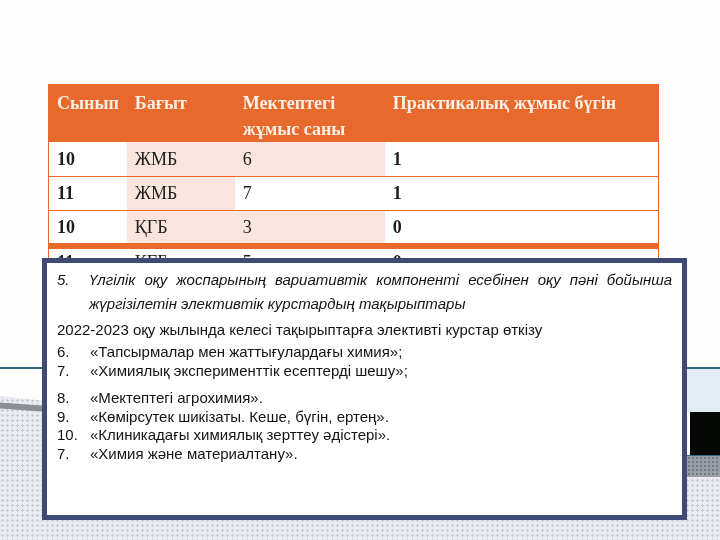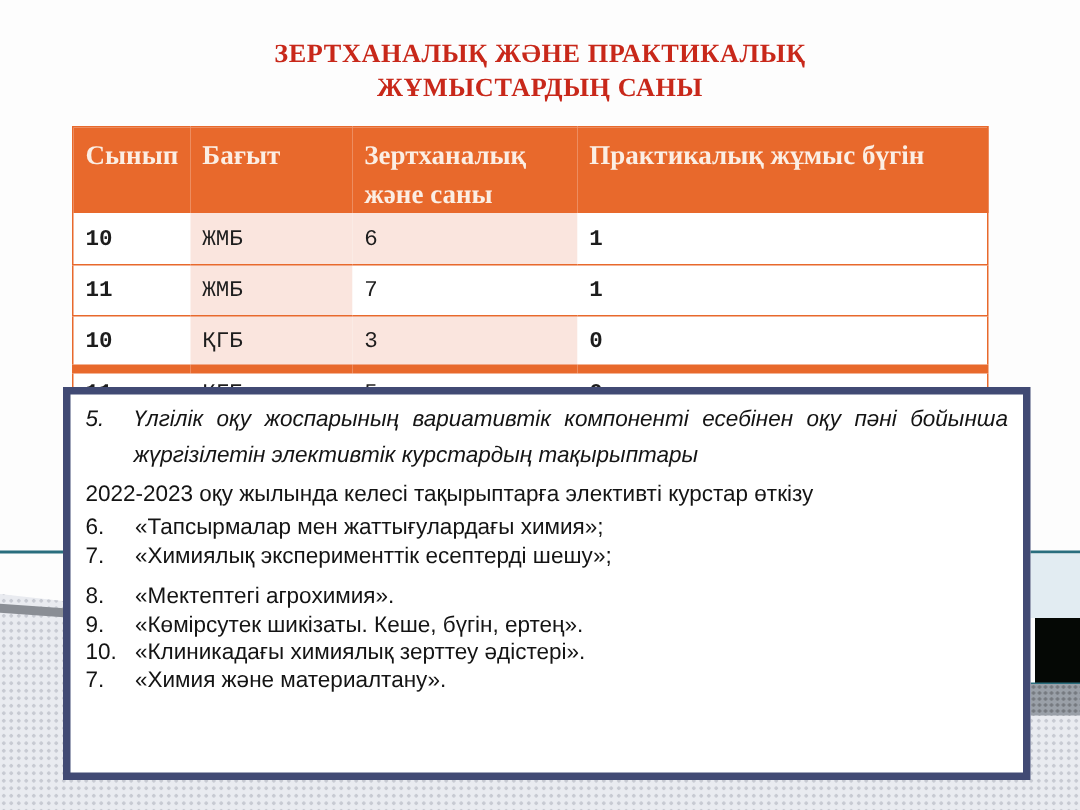--- a/index.html
+++ b/index.html
@@ -27,21 +27,21 @@
   .title{position:absolute;left:0;top:24px;width:720px;text-align:center;
       font-family:"Liberation Serif","DejaVu Serif",serif;font-weight:bold;
       font-size:17.5px;line-height:23px;color:#c8281a;letter-spacing:0.4px;}
 
   
   .data-table{position:absolute;left:48px;top:84px;border-collapse:collapse;table-layout:fixed;
       font-family:"Liberation Serif","DejaVu Serif",serif;color:#1d1d1d;
       border:1px solid #e8692c;}
   .data-table th{background:#e8692c;color:#fbeee4;text-align:left;vertical-align:top;
       font-size:18px;font-weight:bold;padding:5px 8px 0 8px;line-height:26px;}
-  .data-table td{font-size:15px;padding:2px 8px;background:#ffffff;font-family:Liberation Mono, monospace;}
+  .data-table td{font-size:18px;padding:2px 8px;background:#ffffff;}
   .data-table td:first-child{font-weight:bold;}
   .data-table td:last-child{font-weight:bold;}
   .data-table tr.r1 td{height:30px;border-bottom:1px solid #e8692c;}
   .data-table tr.r2 td{height:29px;border-bottom:1px solid #e8692c;}
   .data-table tr.r3 td{height:28px;border-bottom:6px solid #e8692c;}
   .data-table tr.r4 td{height:22px;}
   .data-table tr.r1 td:nth-child(2),.data-table tr.r1 td:nth-child(3),
   .data-table tr.r2 td:nth-child(2),
   .data-table tr.r3 td:nth-child(2),.data-table tr.r3 td:nth-child(3){background:#fae5de;}
 
@@ -66,37 +66,33 @@
 <div class="slide">
 
   <div class="teal-line"></div>
   <div class="dotted-area"></div>
   <div class="gray-stripe-left"></div>
   <div class="right-lightblue"></div>
   <div class="right-black"></div>
   <div class="right-teal-sliver"></div>
   <div class="right-gray"></div>
 
-  <div class="title">
-    <span>ЗЕРТХАНАЛЫҚ ЖӘНЕ ПРАКТИКАЛЫҚ</span><br>
-    <span>ЖҰМЫСТАРДЫҢ САНЫ</span>
-  </div>
 
   <table class="data-table">
     <colgroup>
         <col style="width:77px">
         <col style="width:108px">
         <col style="width:150px">
         <col style="width:274px">
       </colgroup>
     <tbody>
         <tr>
       <th>Сынып</th>
       <th>Бағыт</th>
-      <th>Зертханалық және саны</th>
+      <th>Мектептегі жұмыс саны</th>
       <th>Практикалық  жұмыс бүгін</th>
     </tr>
     <tr class="r1">
       <td>10</td>
       <td>ЖМБ</td>
       <td>6</td>
       <td>1</td>
     </tr>
     <tr class="r2">
       <td>11</td>

